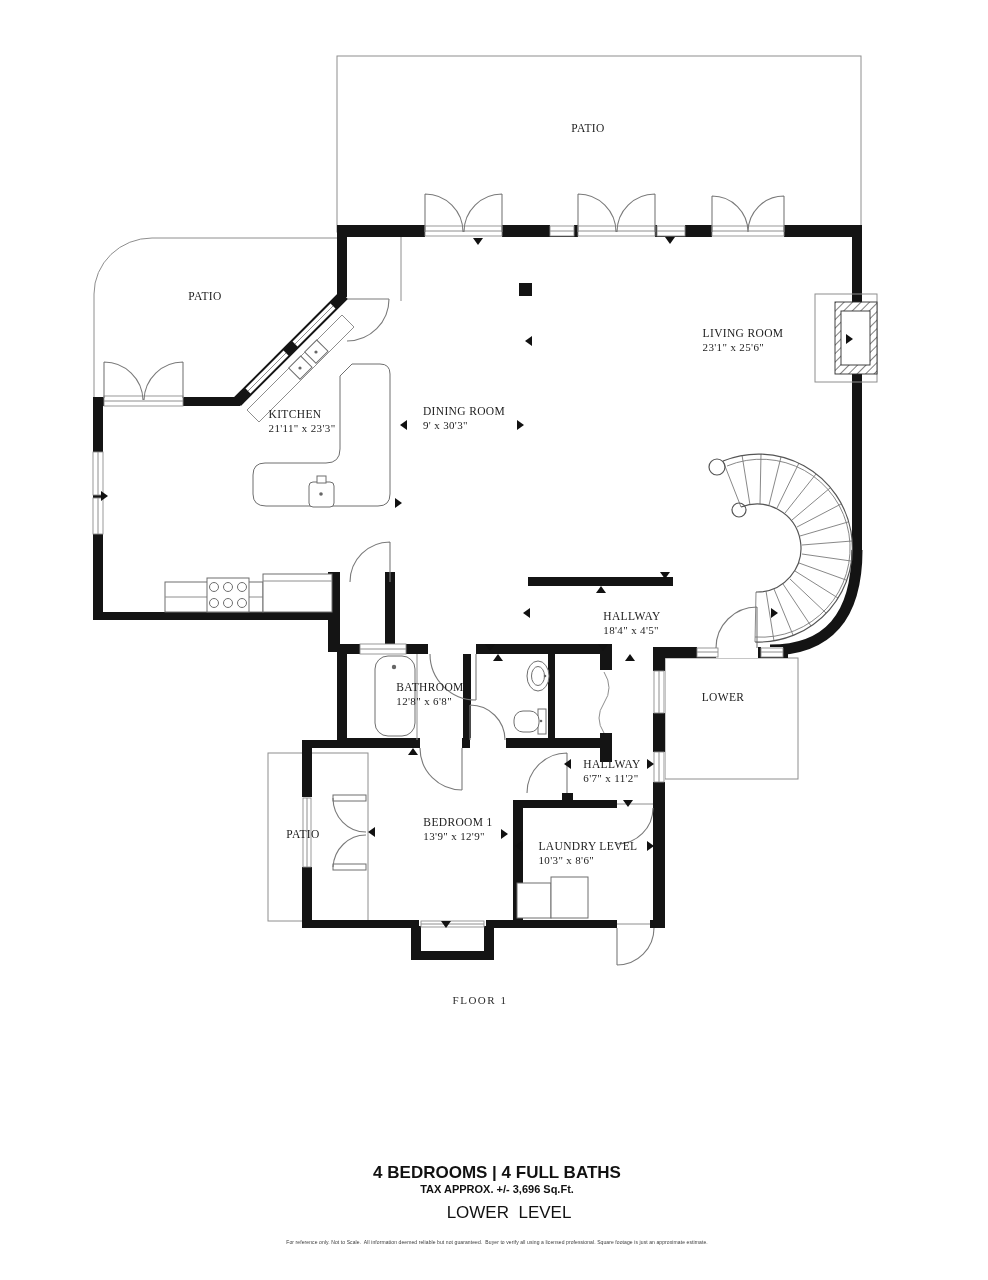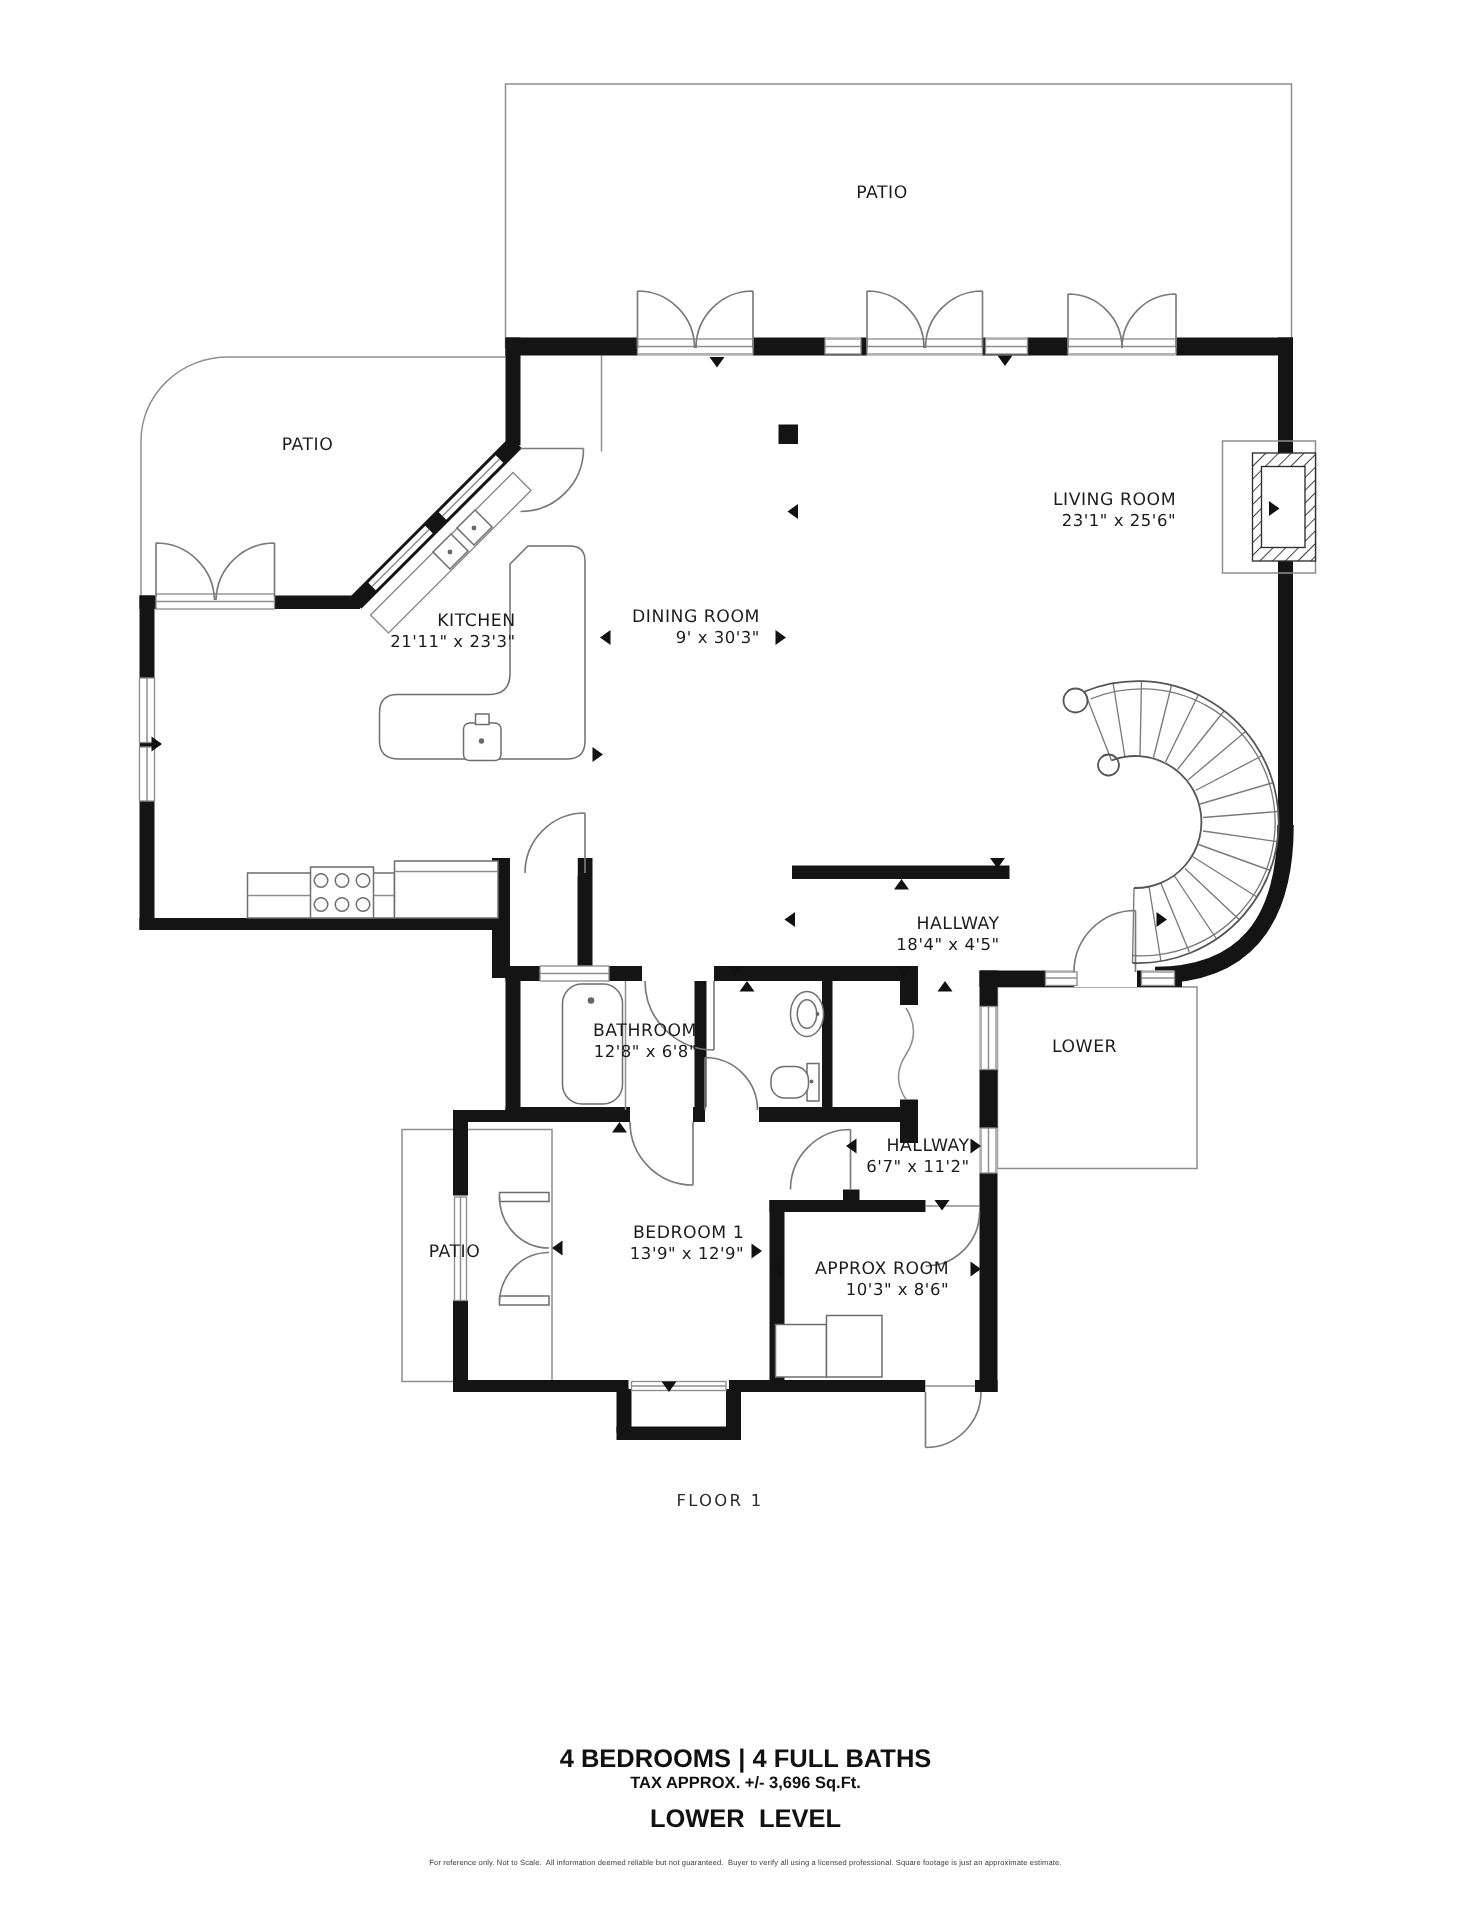--- a/index.html
+++ b/index.html
@@ -1,21 +1,21 @@
 <!DOCTYPE html>
 <html><head>
 <meta charset="utf-8">
 <style>
   html,body{margin:0;padding:0;background:#ffffff;}
   #stage{position:relative;width:988px;height:1280px;background:#ffffff;overflow:hidden;
          font-family:"DejaVu Sans",sans-serif;}
   #plan-svg{position:absolute;left:0;top:0;}
   
-  .lbl{position:absolute;transform:translate(-50%,-50%);text-align:right;color:#1c1c1c;
-       font-size:11.5px;letter-spacing:.35px;line-height:13.5px;white-space:nowrap;}
+  .lbl{position:absolute;transform:translate(-50%,-50%);text-align:left;color:#1c1c1c;
+       font-size:11.5px;letter-spacing:.35px;line-height:13.5px;white-space:nowrap;font-family:Liberation Serif, serif;}
   .lbl .rname{font-size:11.5px;}
   .lbl .rdims{font-size:11px;}
   #lbl-patio-top{left:588px;top:129px}
   #lbl-patio-left{left:205px;top:297px}
   #lbl-living{left:743px;top:340px}
   #lbl-kitchen{left:302px;top:421px}
   #lbl-dining{left:464px;top:418px}
   #lbl-hall1{left:632px;top:623px}
   #lbl-porch{left:723px;top:698px}
   #lbl-bath{left:430px;top:694px}
@@ -24,21 +24,21 @@
   #lbl-bedroom{left:458px;top:829px}
   #lbl-laundry{left:588px;top:853px}
   #lbl-floor{left:480px;top:1001px;font-size:11px;letter-spacing:1.5px;color:#2b2b2b;}
   
   .tb{position:absolute;left:497px;transform:translateX(-50%);text-align:center;color:#111;
       font-family:"Liberation Sans",sans-serif;white-space:pre;}
   #addr1{top:1082px;font-size:41px;font-weight:bold;letter-spacing:-0.5px;}
   #addr2{top:1122px;font-size:36px;font-weight:bold;letter-spacing:-0.5px;}
   #beds{top:1163px;font-size:17px;font-weight:bold;text-align:center;}
   #tax{top:1183px;font-size:11px;font-weight:bold;}
-  #level{top:1203px;font-size:17px;font-weight:bold;}
+  #level{top:1203px;font-size:17px;font-weight:normal;margin-left:12px;}
   #disclaimer{top:1239px;font-size:5px;letter-spacing:.1px;color:#3a3a3a;}
   
   .w{fill:#141414;stroke:none;}
   .gap{fill:#ffffff;stroke:none;}
   .thin{stroke:#8e8e8e;stroke-width:1;fill:none;}
   .thinb{stroke:#8e8e8e;stroke-width:0.9;fill:#ffffff;}
   .door{stroke:#7a7a7a;stroke-width:1.1;fill:none;}
   .fix{stroke:#6e6e6e;stroke-width:1;fill:#ffffff;}
   .tread{stroke:#7a7a7a;stroke-width:0.9;fill:none;}
   .rail{stroke:#555555;stroke-width:1.2;fill:none;}
@@ -342,21 +342,21 @@
   <div class="rdims">6'7" x 11'2"</div>
 </div>
 <div class="lbl" id="lbl-patio-bottom">
   <div class="rname">PATIO</div>
 </div>
 <div class="lbl" id="lbl-bedroom">
   <div class="rname">BEDROOM 1</div>
   <div class="rdims">13'9" x 12'9"</div>
 </div>
 <div class="lbl" id="lbl-laundry">
-  <div class="rname">APPROX ROOM</div>
+  <div class="rname">LAUNDRY LEVEL</div>
   <div class="rdims">10'3" x 8'6"</div>
 </div>
 <div class="lbl" id="lbl-floor">FLOOR 1</div>
 
 <div class="tb" id="beds">4 BEDROOMS | 4 FULL BATHS</div>
 <div class="tb" id="tax">TAX APPROX. +/- 3,696 Sq.Ft.</div>
 <div class="tb" id="level">LOWER  LEVEL</div>
 <div class="tb" id="disclaimer">For reference only. Not to Scale.  All information deemed reliable but not guaranteed.  Buyer to verify all using a licensed professional. Square footage is just an approximate estimate.</div>
 
 </div>

